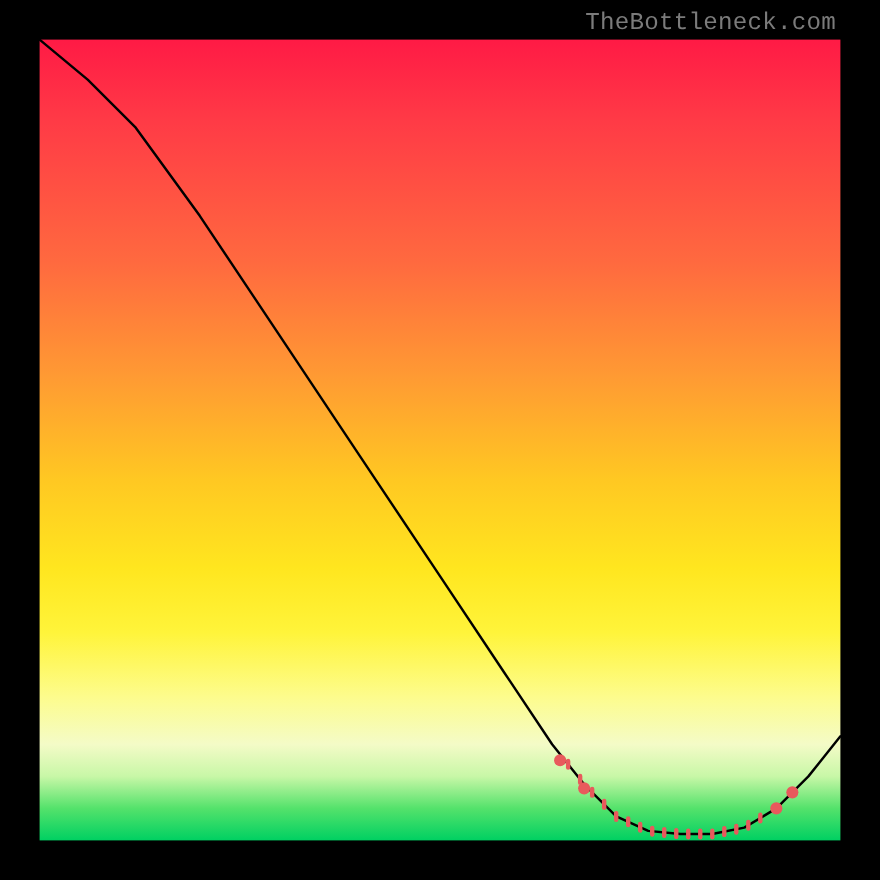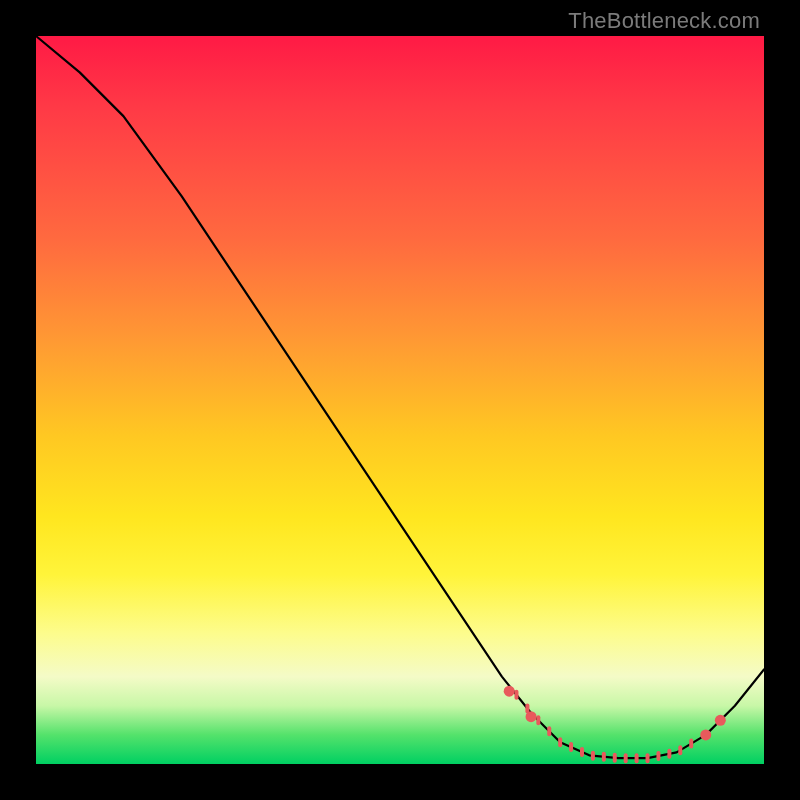--- a/index.html
+++ b/index.html
@@ -41,20 +41,21 @@
   }
   .watermark {
     position: absolute;
     top: 8px;
     right: 40px;
     color: #7b7b7b;
     font-size: 22px;
     font-weight: 400;
     letter-spacing: 0.2px;
     user-select: none;
+    font-family: Liberation Mono, monospace;
   }
   svg.curve {
     position: absolute;
     left: 0;
     top: 0;
     width: 728px;
     height: 728px;
     overflow: visible;
   }
   .curve-path {

